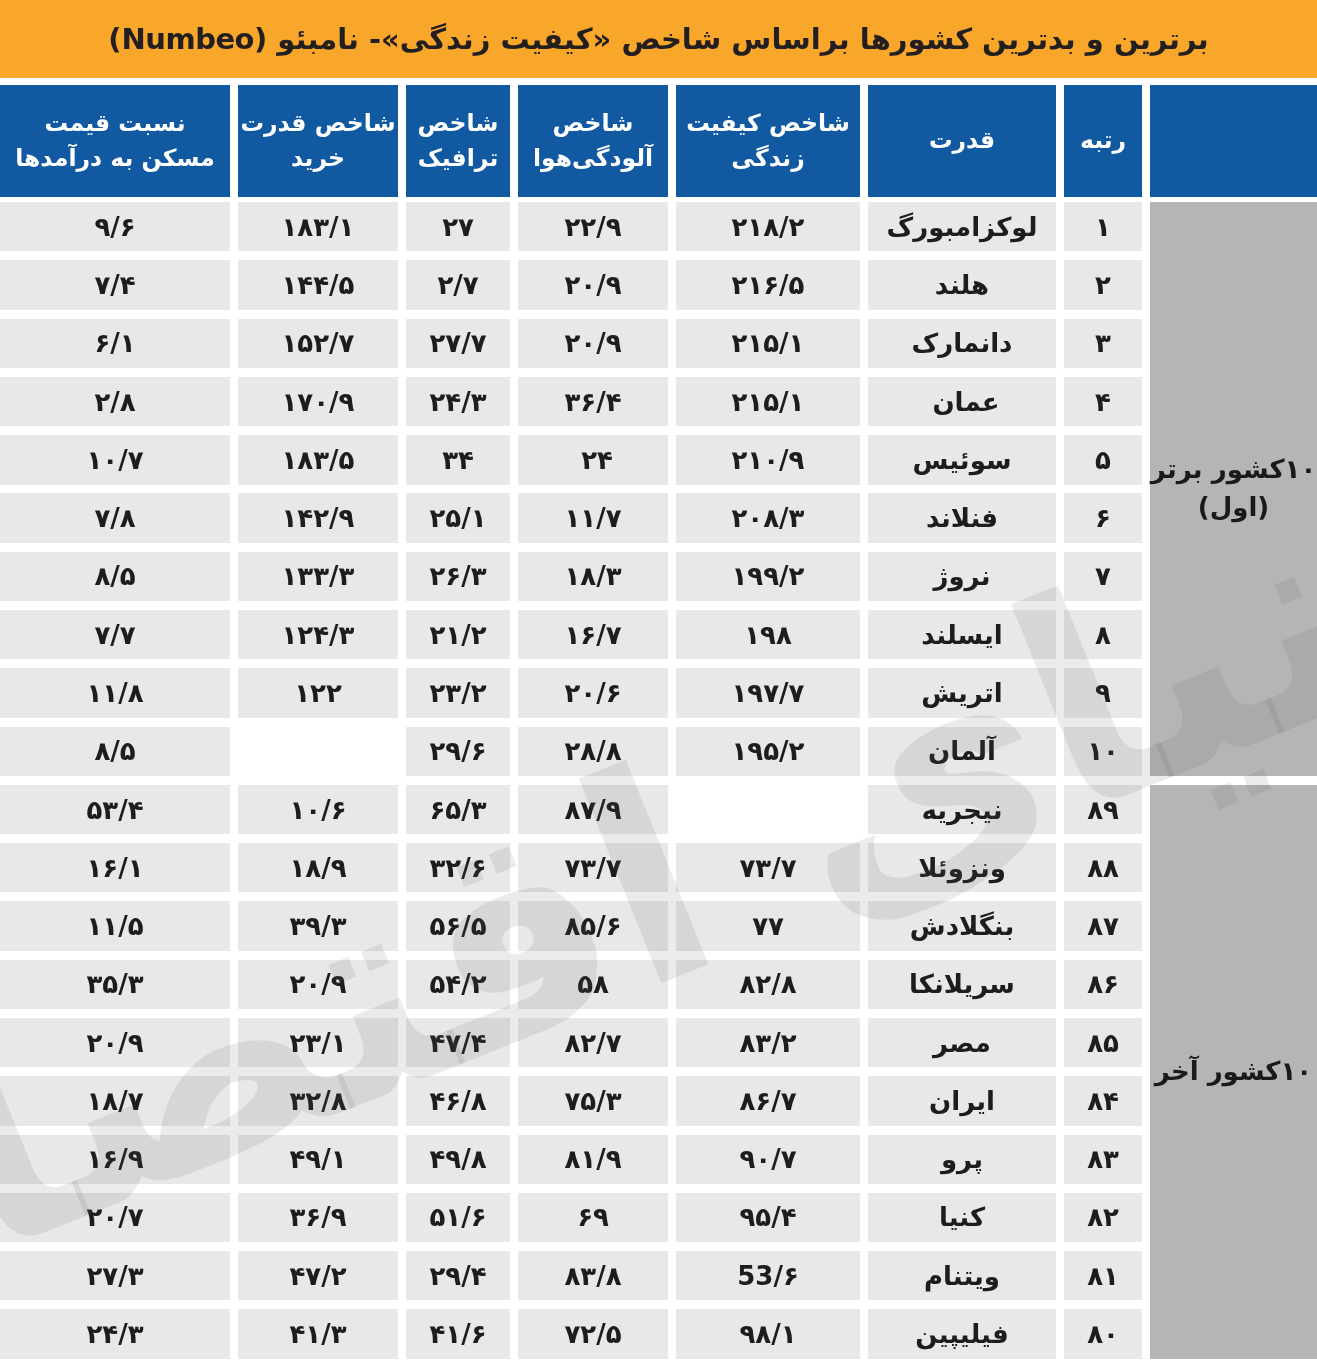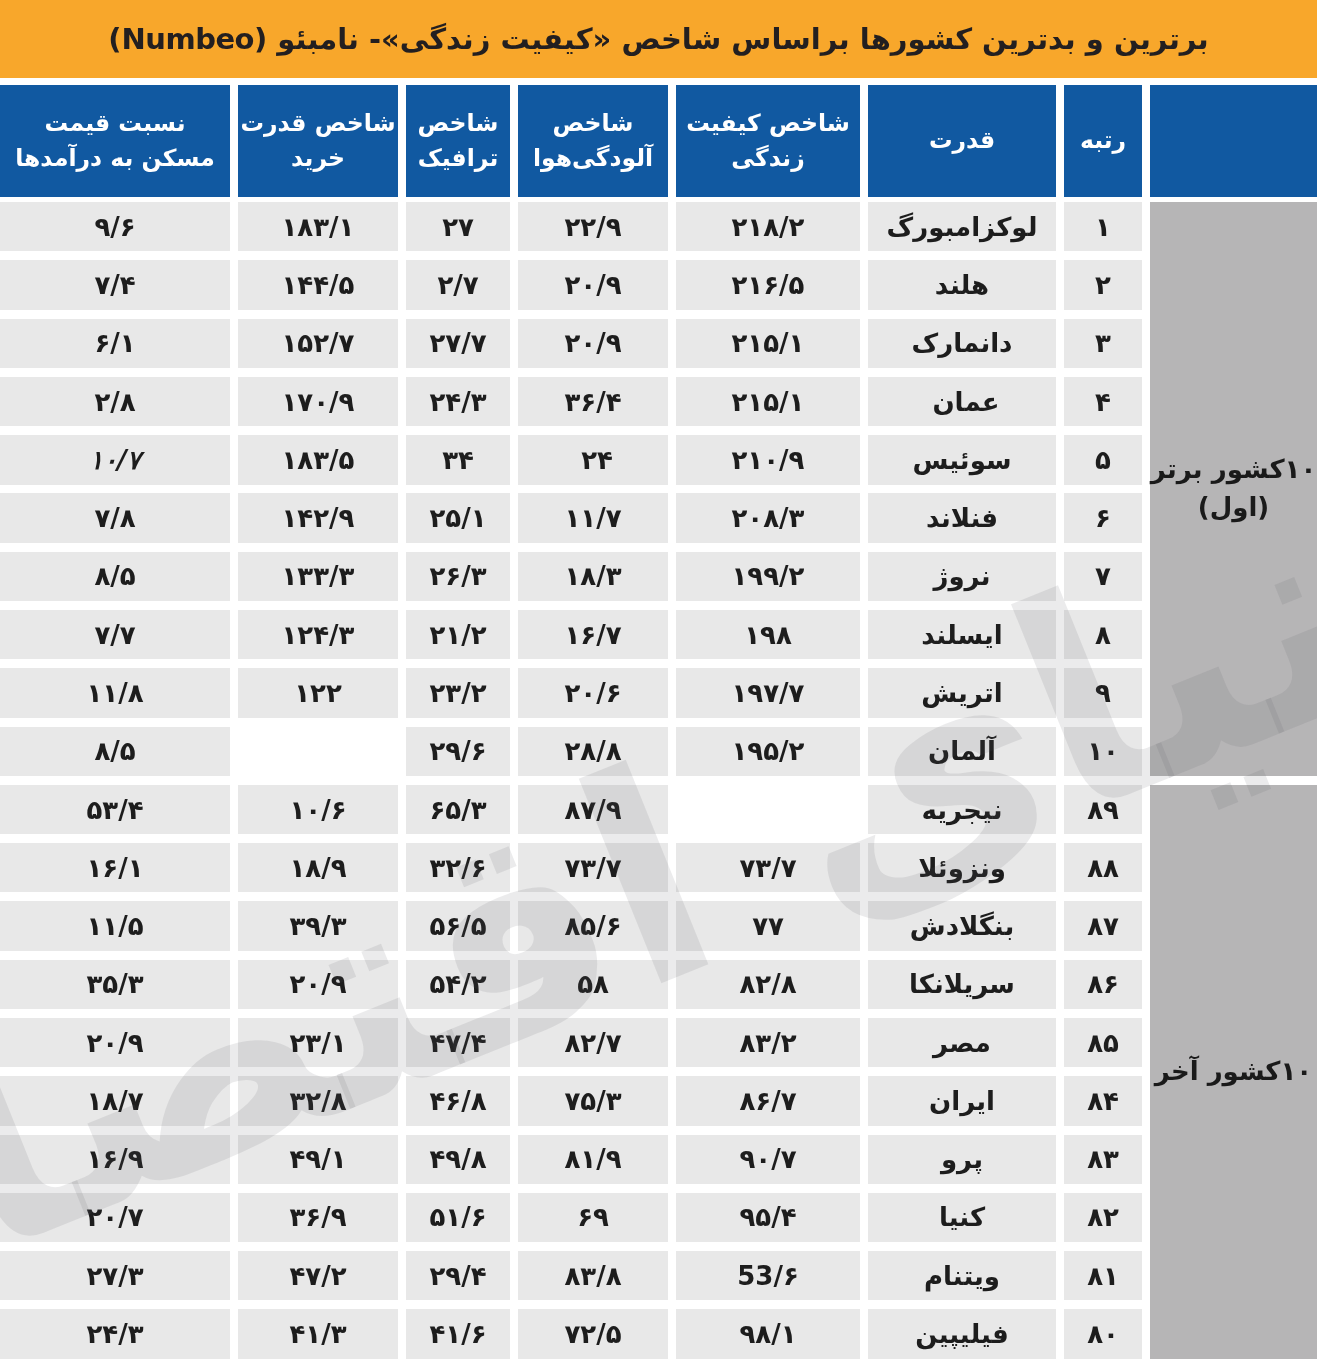--- a/index.html
+++ b/index.html
@@ -115,21 +115,21 @@
       <div class="cell num" style="grid-area: 4 / 5;">۳۶/۴</div>
       <div class="cell num" style="grid-area: 4 / 6;">۲۴/۳</div>
       <div class="cell num" style="grid-area: 4 / 7;">۱۷۰/۹</div>
       <div class="cell num" style="grid-area: 4 / 8;">۲/۸</div>
       <div class="cell num" style="grid-area: 5 / 2;">۵</div>
       <div class="cell" style="grid-area: 5 / 3;">سوئیس</div>
       <div class="cell num" style="grid-area: 5 / 4;">۲۱۰/۹</div>
       <div class="cell num" style="grid-area: 5 / 5; padding-left: 8px;">۲۴</div>
       <div class="cell num" style="grid-area: 5 / 6;">۳۴</div>
       <div class="cell num" style="grid-area: 5 / 7;">۱۸۳/۵</div>
-      <div class="cell num" style="grid-area: 5 / 8; font-style: italic;">۱۰/۷</div>
+      <div class="cell num" style="grid-area: 5 / 8;">۱۰/۷</div>
       <div class="cell num" style="grid-area: 6 / 2;">۶</div>
       <div class="cell" style="grid-area: 6 / 3;">فنلاند</div>
       <div class="cell num" style="grid-area: 6 / 4;">۲۰۸/۳</div>
       <div class="cell num" style="grid-area: 6 / 5;">۱۱/۷</div>
       <div class="cell num" style="grid-area: 6 / 6;">۲۵/۱</div>
       <div class="cell num" style="grid-area: 6 / 7;">۱۴۲/۹</div>
       <div class="cell num" style="grid-area: 6 / 8;">۷/۸</div>
       <div class="cell num" style="grid-area: 7 / 2;">۷</div>
       <div class="cell" style="grid-area: 7 / 3;">نروژ</div>
       <div class="cell num" style="grid-area: 7 / 4;">۱۹۹/۲</div>

